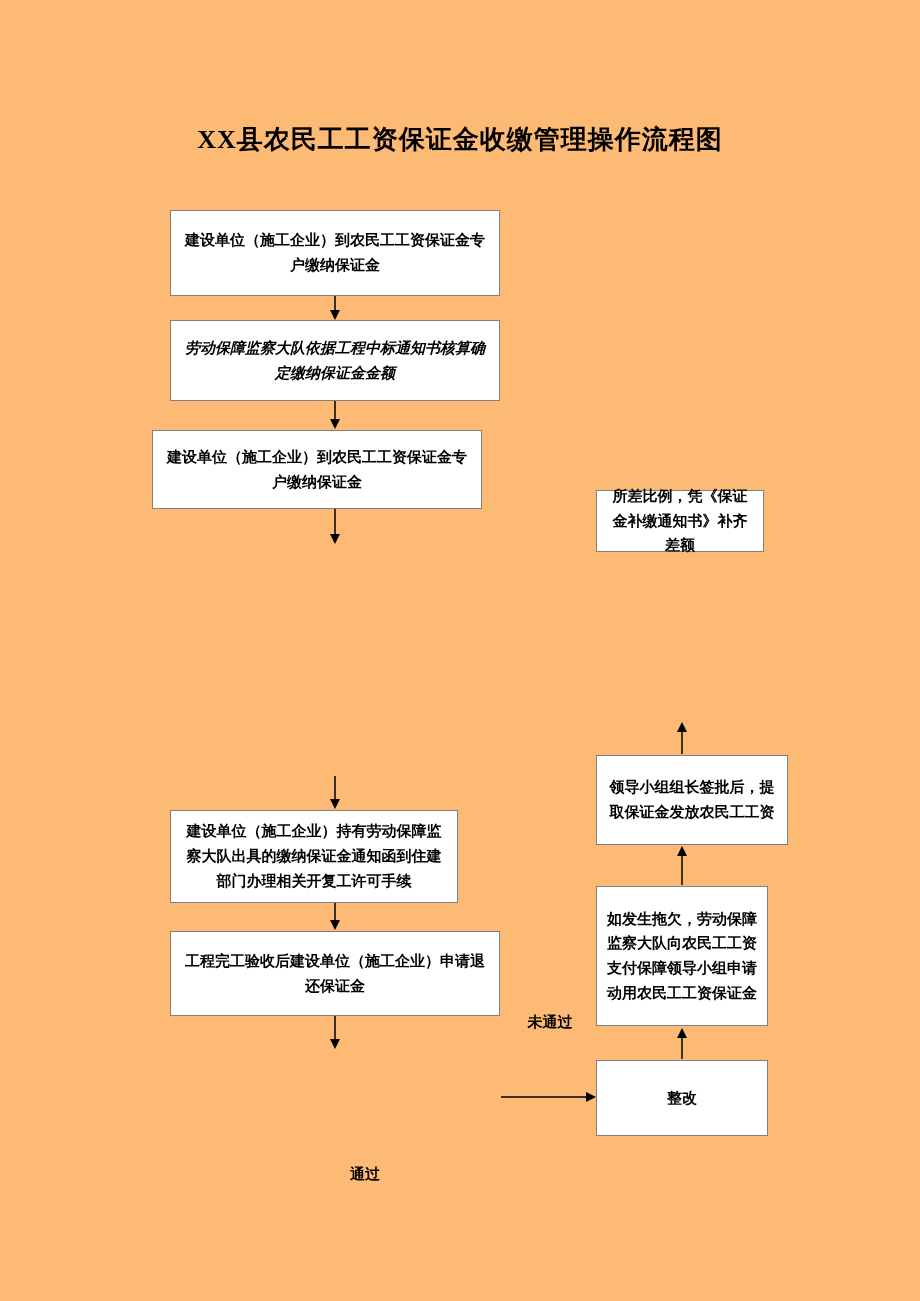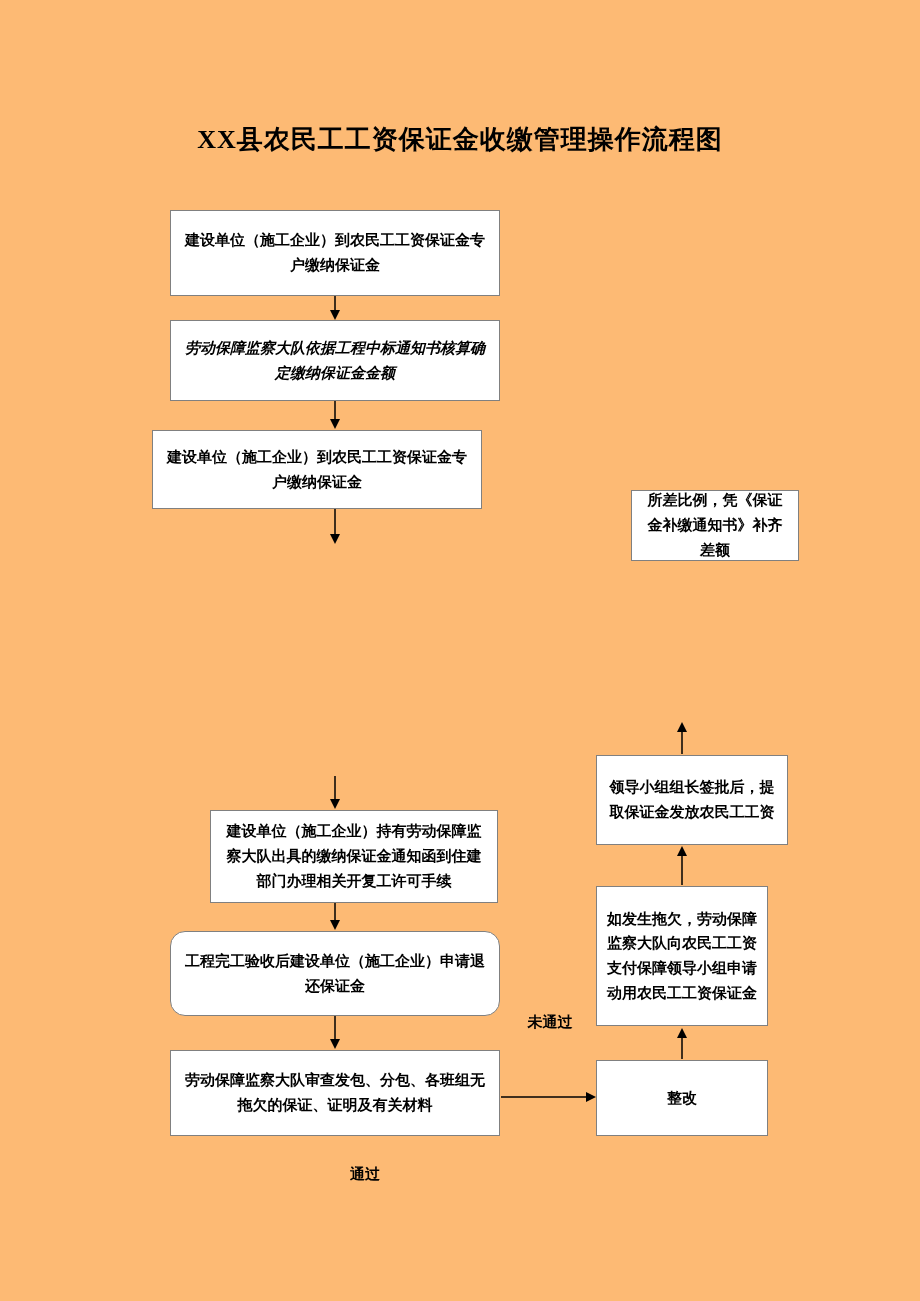--- a/index.html
+++ b/index.html
@@ -39,25 +39,25 @@
     font-weight: bold;
     line-height: 1.65;
     padding: 6px 14px;
     box-sizing: border-box;
   }
   
   .n1 { left: 170px; top: 210px;  width: 330px; height: 86px; }
   .n2 { left: 170px; top: 320px;  width: 330px; height: 81px; font-style: italic; }
   .n3 { left: 152px; top: 430px;  width: 330px; height: 79px; }
   .n4 { left: 170px; top: 545px;  width: 330px; height: 86px; }
-  .n5 { left: 170px; top: 810px;  width: 288px; height: 93px; margin-left: 40px; }
-  .n6 { left: 170px; top: 931px;  width: 330px; height: 85px; border-radius: 15px; }
+  .n5 { left: 170px; top: 810px;  width: 288px; height: 93px; }
+  .n6 { left: 170px; top: 931px;  width: 330px; height: 85px; }
   .n7 { left: 170px; top: 1050px; width: 330px; height: 86px; }
   
-  .side { left: 631px; top: 490px;  width: 168px; height: 71px; padding: 16px 10px; }
+  .side { left: 596px; top: 490px;  width: 168px; height: 62px; padding: 16px 10px; }
   .r1   { left: 596px; top: 755px;  width: 192px; height: 90px;  padding: 6px 10px; }
   .r2   { left: 596px; top: 886px;  width: 172px; height: 140px; padding: 6px 10px; }
   .r3   { left: 596px; top: 1060px; width: 172px; height: 76px; }
   .edge-label {
     position: absolute;
     font-size: 15px;
     font-weight: bold;
     text-align: center;
   }
   .fail-label { left: 513px; top: 1013px; width: 74px; }
@@ -127,21 +127,20 @@
   </svg>
 
   <div class="node n1">建设单位（施工企业）到农民工工资保证金专户缴纳保证金</div>
   <div class="node n2">劳动保障监察大队依据工程中标通知书核算确定缴纳保证金金额</div>
   <div class="node n3">建设单位（施工企业）到农民工工资保证金专户缴纳保证金</div>
 
   <div class="node side">所差比例，凭《保证金补缴通知书》补齐差额</div>
 
   <div class="node n5">建设单位（施工企业）持有劳动保障监察大队出具的缴纳保证金通知函到住建部门办理相关开复工许可手续</div>
   <div class="node n6">工程完工验收后建设单位（施工企业）申请退还保证金</div>
-  <div class="node n7">劳动保障监察大队审查发包、分包、各班组无拖欠的保证、证明及有关材料</div>
 
   <div class="node r1">领导小组组长签批后，提取保证金发放农民工工资</div>
   <div class="node r2">如发生拖欠，劳动保障监察大队向农民工工资支付保障领导小组申请动用农民工工资保证金</div>
   <div class="node r3">整改</div>
 
   <div class="edge-label fail-label">未通过</div>
   <div class="edge-label pass-label">通过</div>
 
 </div>
 

